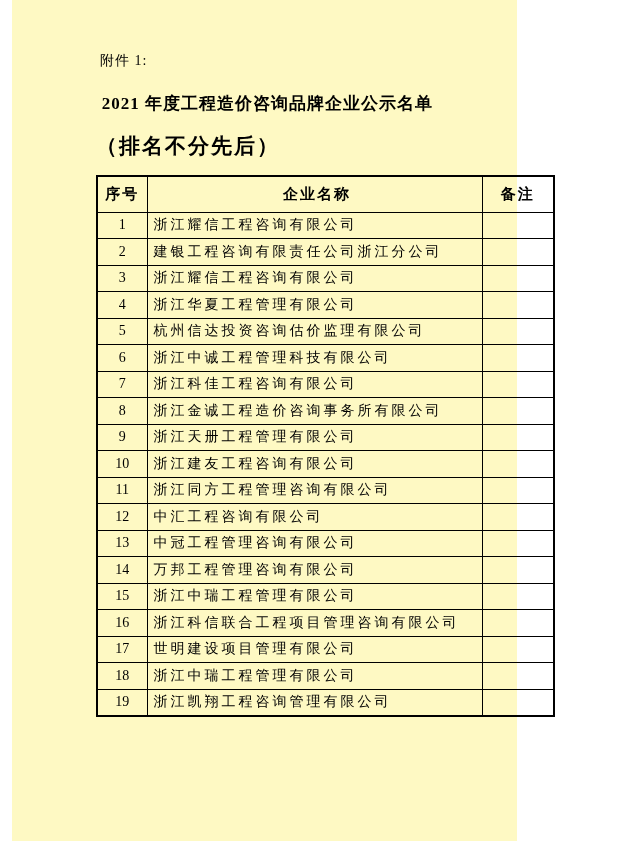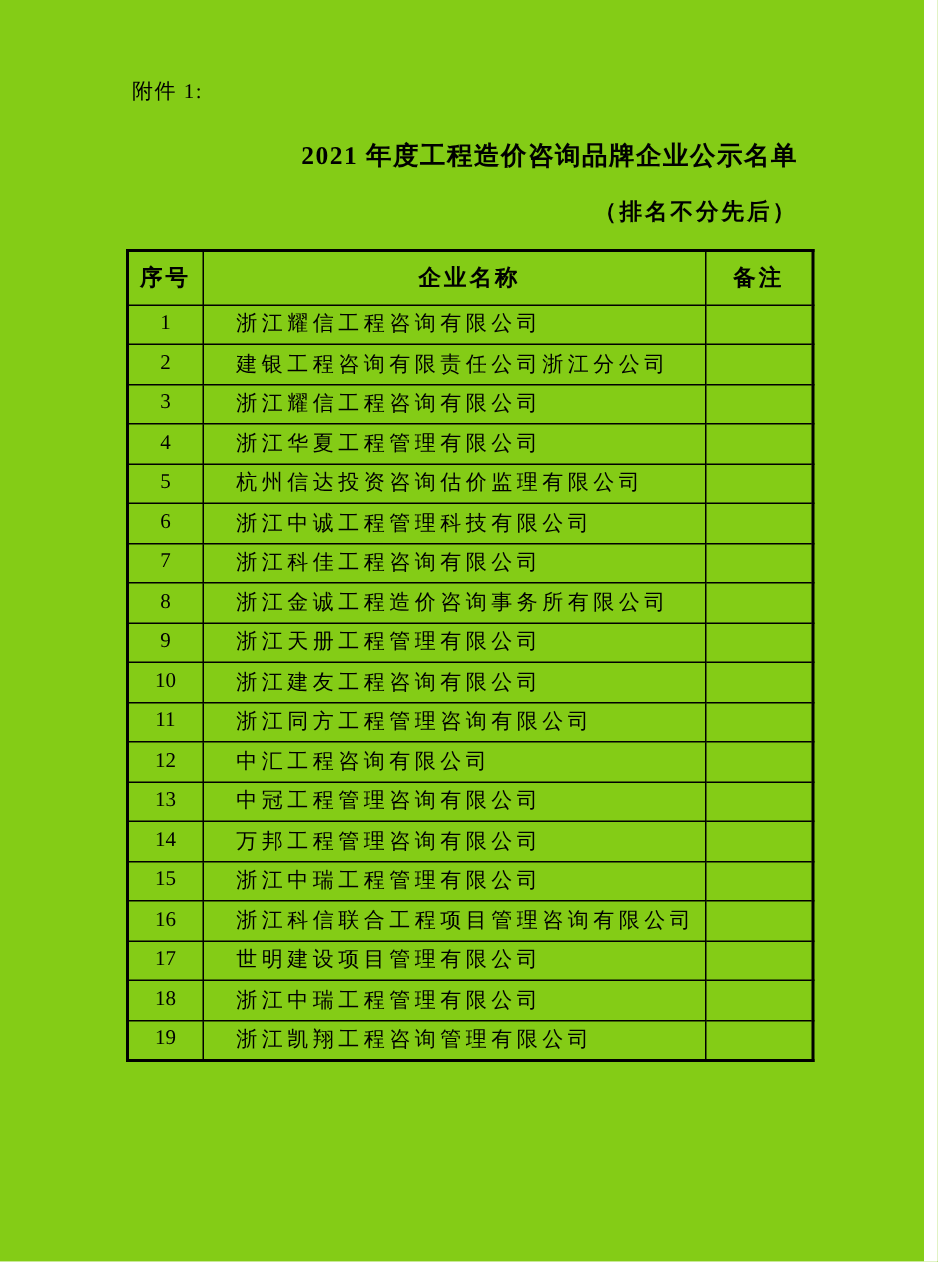--- a/index.html
+++ b/index.html
@@ -9,40 +9,41 @@
     background: #ffffff;
   }
   body {
     width: 625px;
     height: 841px;
     font-family: "Liberation Serif", "DejaVu Serif", serif;
     color: #000000;
     overflow: hidden;
   }
   .page {
-    width: 616px;
+    width: 505px;
     height: 841px;
     padding: 52px 84px 0 84px;
-    background: #84cc16;
+    background: #fef9c3;
+    margin-left: 12px;
   }
   .attachment {
     font-size: 14px;
     letter-spacing: 1px;
     margin-left: 4px;
   }
   .title {
     text-align: right;
     font-size: 17px;
     font-weight: bold;
     letter-spacing: 1px;
     margin: 22px 0 0 0;
   }
   .subtitle {
-    text-align: right;
-    font-size: 15px;
+    text-align: left;
+    font-size: 21px;
     font-weight: bold;
     letter-spacing: 2px;
     margin: 17px 0 15px 0;
   }
   table.company-table {
     border-collapse: collapse;
     width: 457px;
     table-layout: fixed;
     border: 2px solid #000000;
   }
@@ -57,21 +58,21 @@
     font-weight: bold;
     height: 36px;
     text-align: center;
     letter-spacing: 2px;
   }
   .company-table td {
     font-size: 14px;
     height: 26.5px;
   }
   .col-idx   { width: 50px; text-align: center; }
-  .col-name  { width: 335px; text-align: left; padding-left: 22px; letter-spacing: 3px; }
+  .col-name  { width: 335px; text-align: left; padding-left: 6px; letter-spacing: 3px; }
   .col-remark{ width: 72px; }
 </style>
 </head>
 <body>
 
 <div class="page">
 
   <div class="attachment">附件 1:</div>
 
   <h1 class="title">2021 年度工程造价咨询品牌企业公示名单</h1>

